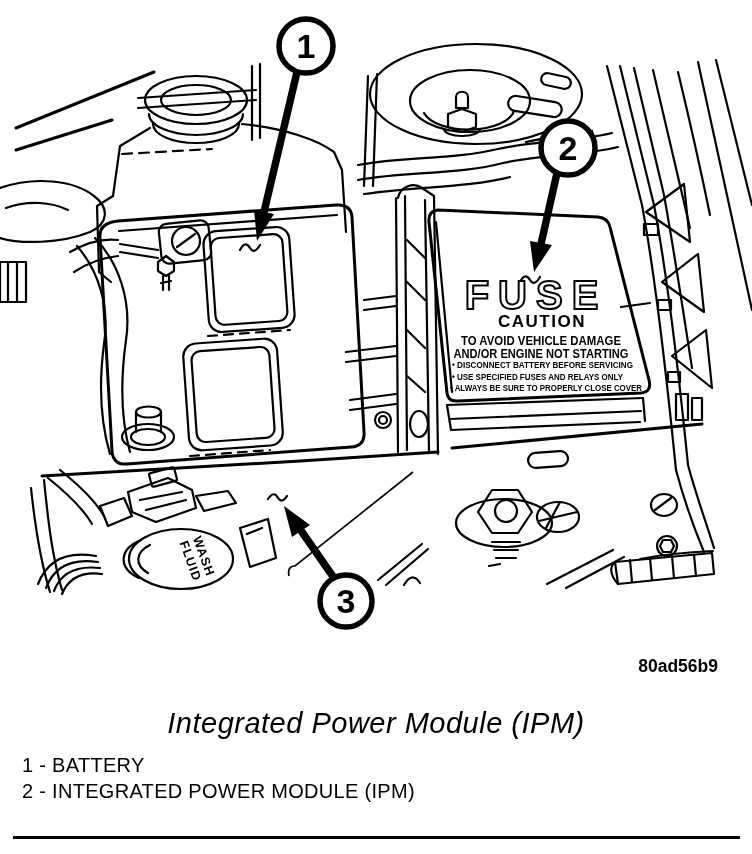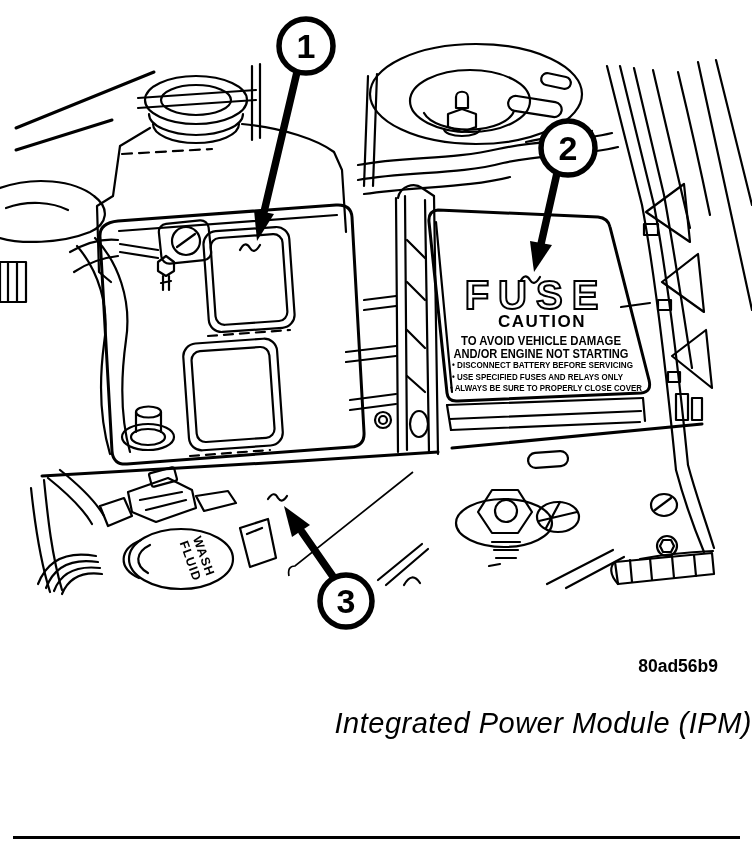--- a/index.html
+++ b/index.html
@@ -1,19 +1,19 @@
 <!DOCTYPE html>
 <html><head>
 <meta charset="utf-8">
 <style>
   html,body{margin:0;padding:0;background:#fff;}
   .page{position:relative;width:752px;height:854px;background:#ffffff;overflow:hidden;
         font-family:"Liberation Sans",sans-serif;color:#000;}
   .art{position:absolute;top:0;left:0;}
-  .caption{position:absolute;top:707px;left:0;width:752px;text-align:right;
+  .caption{position:absolute;top:707px;left:0;width:752px;text-align:center;
            font-style:italic;font-size:29px;letter-spacing:0.5px;color:#000;}
   .legend{position:absolute;top:753px;left:22px;font-size:20px;line-height:25.5px;
           letter-spacing:0.3px;color:#000;white-space:nowrap;}
   .rule{position:absolute;top:836px;left:13px;width:727px;height:3px;background:#000;}
   svg text{fill:#000;}
   .ln{stroke:#000;fill:none;stroke-width:2.2;stroke-linecap:round;stroke-linejoin:round;}
   .hv{stroke:#000;fill:none;stroke-width:3;stroke-linecap:round;stroke-linejoin:round;}
   .thin{stroke:#000;fill:none;stroke-width:1.7;}
   .callout-ring{stroke:#000;stroke-width:5.5;fill:#fff;}
   .shaft{stroke:#000;stroke-width:7.5;fill:none;stroke-linecap:round;}
@@ -233,15 +233,17 @@
       <path class="ln" d="M268,499 q6,-9 10,-1 q4,6 9,-2"></path>
       <circle class="callout-ring" cx="346" cy="601" r="26"></circle>
       <text class="num" x="346" y="613">3</text>
     </g>
 
     <text class="code" x="718" y="672">80ad56b9</text>
   </svg>
 
   <div class="caption">Integrated Power Module (IPM)</div>
   <div class="legend">
+    <div>1 - BATTERY</div>
+    <div>2 - INTEGRATED POWER MODULE (IPM)</div>
   </div>
   <div class="rule"></div>
 </div>
 
 </body></html>

